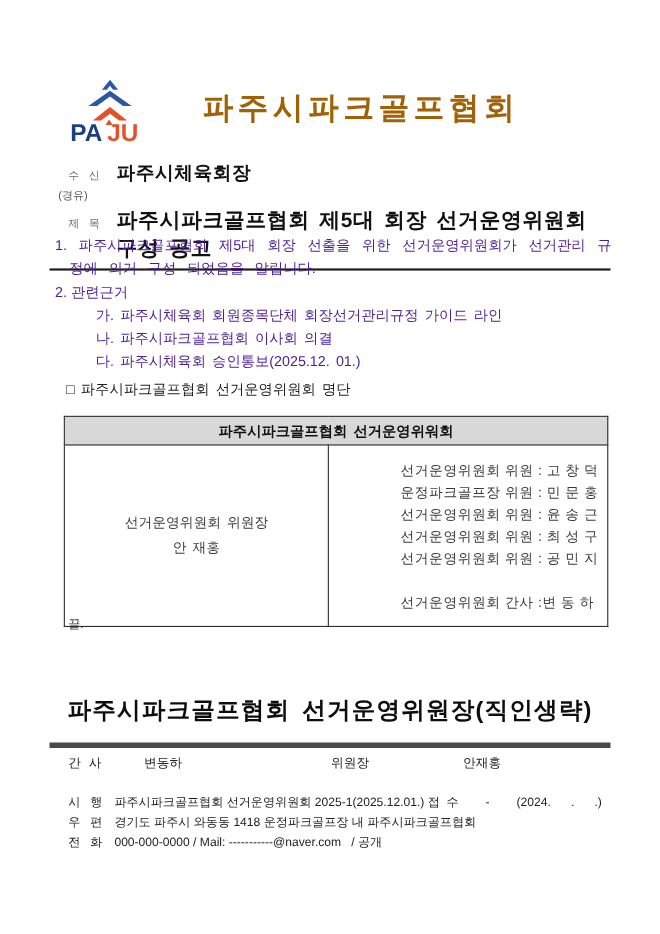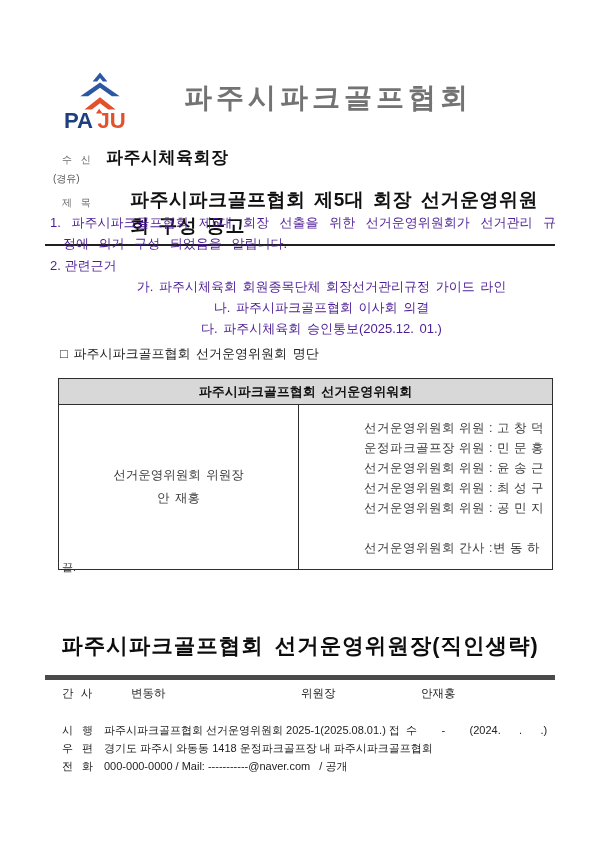--- a/index.html
+++ b/index.html
@@ -10,37 +10,37 @@
     background:#ffffff;
     font-family:"Liberation Sans", sans-serif;
     color:#1a1a1a;
     overflow:hidden;
     margin:0 auto;
   }
 
   
   .header { position:absolute; top:66px; left:58px; right:45px; display:flex; align-items:center; }
   .logo { width:84px; height:64px; flex:0 0 auto; }
-  .org-title { font-size:28px; font-weight:bold; letter-spacing:4px; margin-left:42px; color:#737373; white-space:nowrap; }
+  .org-title { font-size:28px; font-weight:bold; letter-spacing:4px; margin-left:42px; color:#a16207; white-space:nowrap; }
 
   
   .meta { position:absolute; top:146px; left:45px; width:510px; }
   .meta-row { display:flex; align-items:baseline; }
   .meta-label { flex:0 0 44px; margin-left:17px; font-size:10px; color:#6b6b6b; letter-spacing:3px; white-space:nowrap; }
   .meta-value { font-size:17px; font-weight:bold; color:#111; letter-spacing:0.5px; }
   .via { margin-left:8px; font-size:10px; color:#555; line-height:15px; margin-top:2px; }
-  .subject-row { margin-top:1px;gap:24px; }
+  .subject-row { margin-top:1px; }
   .subject { font-size:19px; font-weight:bold; letter-spacing:0.5px; word-spacing:3px; }
   .title-rule { margin-top:5px; border-bottom:2.5px solid #1f1f1f; width:100%; }
 
   
   .body-text { position:absolute; top:212px; left:50px; width:506px; font-size:13px; color:#4c1d95; }
   .para1 { line-height:21px; text-align:justify; word-spacing:6px; padding-left:13px; text-indent:-13px; }
   .item2 { line-height:21px; margin-top:1px; }
-  .sub-item { line-height:21px; margin-left:37px; word-spacing:2px;text-align:center; }
+  .sub-item { line-height:21px; margin-left:37px; word-spacing:2px; }
 
   .roster-line { position:absolute; top:345px; left:60px; font-size:13px; color:#222; word-spacing:2px; }
 
   
   .committee-table { position:absolute; top:378px; left:58px; width:495px; border-collapse:collapse; }
   .committee-table td { border:1.2px solid #2e2e2e; }
   .tbl-header { background:#d8d8d8; height:26px; text-align:center; font-size:13px; font-weight:bold; color:#111; word-spacing:2px; }
   .tbl-left { width:48.6%; height:150px; text-align:center; vertical-align:middle; font-size:12.5px; color:#3a3a3a; line-height:23px; word-spacing:2px; }
   .tbl-right { vertical-align:top; padding:13px 0 11px 65px; font-size:12.5px; color:#3a3a3a; }
   .member-line { line-height:20px; letter-spacing:0.5px; }
@@ -139,21 +139,21 @@
   <div class="sig-row">
     <span class="sig-secretary-label">간 사</span>
     <span class="sig-secretary-name">변동하</span>
     <span class="sig-chair-label">위원장</span>
     <span class="sig-chair-name">안재홍</span>
   </div>
 
   <div class="footer">
     <div class="footer-row">
       <span class="footer-label">시  행</span>
-      <span class="footer-value">파주시파크골프협회 선거운영위원회 2025-1(2025.08.01.) 접  수        -        (2024.      .      .)</span>
+      <span class="footer-value">파주시파크골프협회 선거운영위원회 2025-1(2025.12.01.) 접  수        -        (2024.      .      .)</span>
     </div>
     <div class="footer-row">
       <span class="footer-label">우  편</span>
       <span class="footer-value">경기도 파주시 와동동 1418 운정파크골프장 내 파주시파크골프협회</span>
     </div>
     <div class="footer-row">
       <span class="footer-label">전  화</span>
       <span class="footer-value">000-000-0000 / Mail: -----------@naver.com   / 공개</span>
     </div>
   </div>

